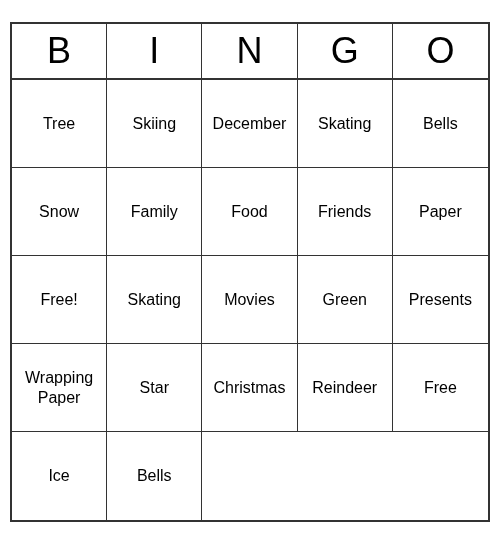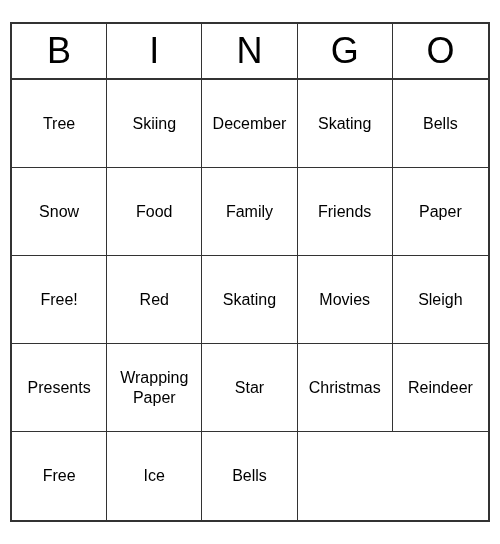--- a/index.html
+++ b/index.html
@@ -95,45 +95,42 @@
       <div class="bingo-cell">
         <span class="md">Skating</span>
       </div>
       <div class="bingo-cell">
         <span class="lg">Bells</span>
       </div>
       <div class="bingo-cell">
         <span class="lg">Snow</span>
       </div>
       <div class="bingo-cell">
-        <span class="xl">Food</span>
+        <span class="md">Family</span>
       </div>
       <div class="bingo-cell">
-        <span class="md">Family</span>
+        <span class="xl">Food</span>
       </div>
       <div class="bingo-cell">
         <span class="md">Friends</span>
       </div>
       <div class="bingo-cell">
         <span class="xl">Paper</span>
       </div>
       <div class="bingo-cell">
         <span class="xl">Free!</span>
       </div>
       <div class="bingo-cell">
-        <span class="xl">Red</span>
-      </div>
-      <div class="bingo-cell">
         <span class="md">Skating</span>
       </div>
       <div class="bingo-cell">
         <span class="md">Movies</span>
       </div>
       <div class="bingo-cell">
-        <span class="lg">Sleigh</span>
+        <span class="lg">Green</span>
       </div>
       <div class="bingo-cell">
         <span class="md">Presents</span>
       </div>
       <div class="bingo-cell">
         <span class="sm">Wrapping Paper</span>
       </div>
       <div class="bingo-cell">
         <span class="xl">Star</span>
       </div>

